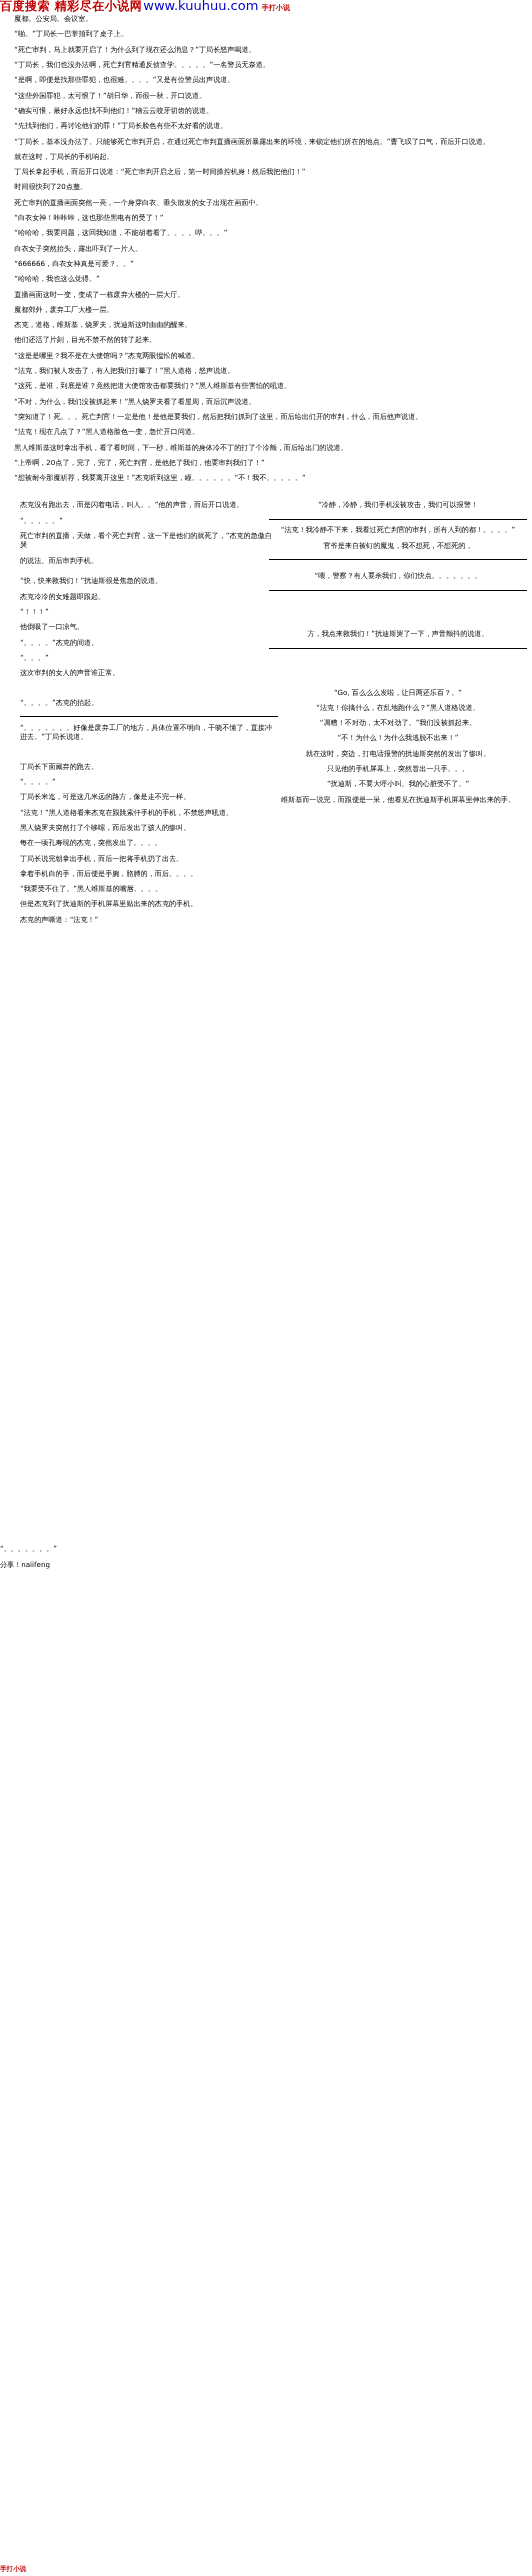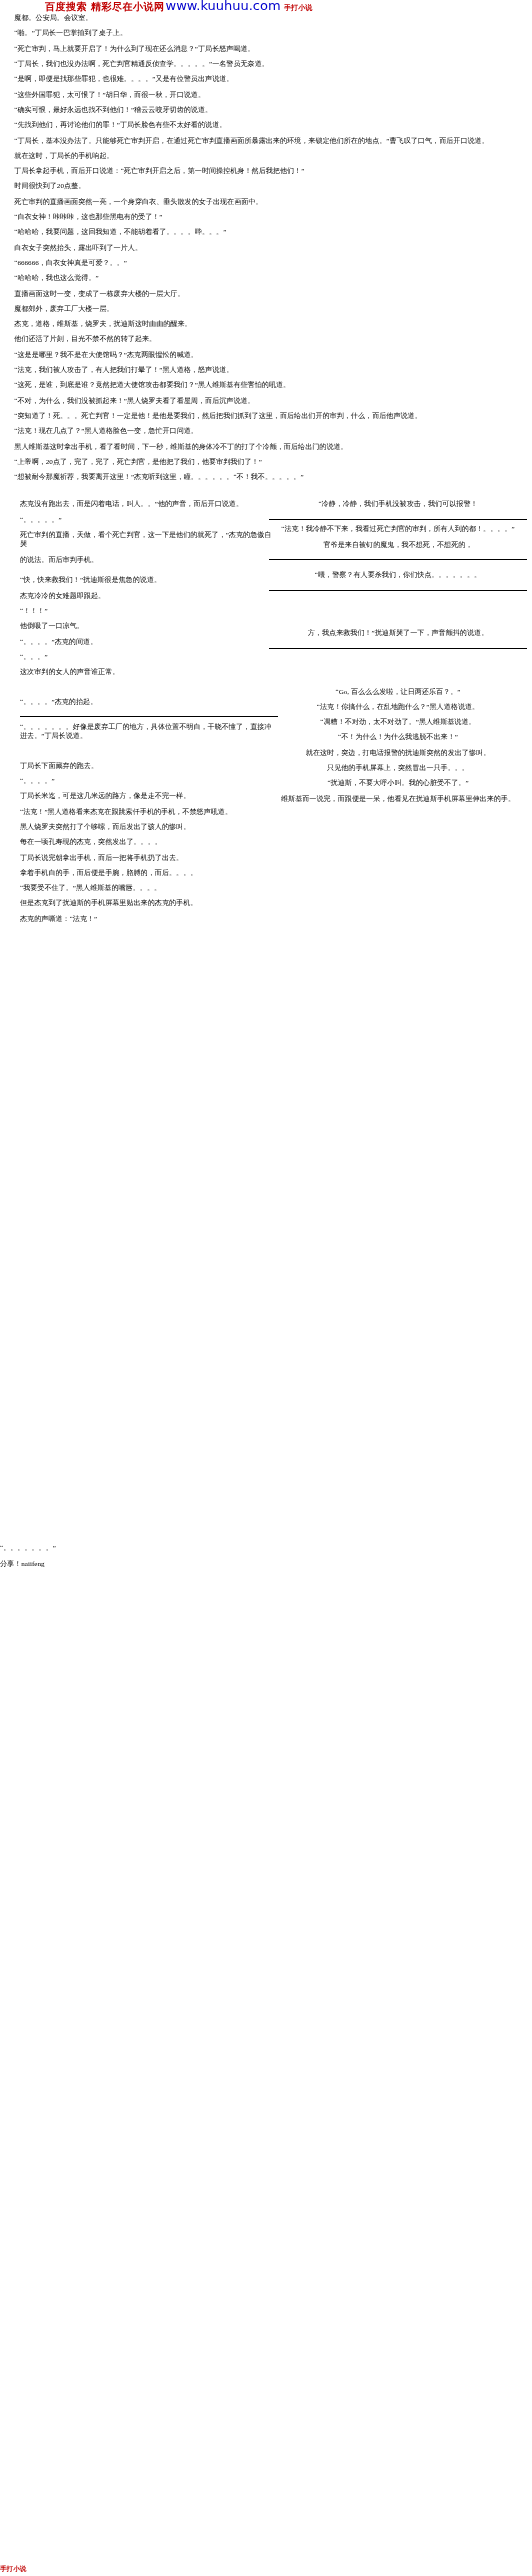--- a/index.html
+++ b/index.html
@@ -27,41 +27,39 @@
     background: #ffffff;
     font-size: 7.1px;
     line-height: 12px;
     white-space: nowrap;
   }
   .banner .logo {
     display: inline-block;
     color: #c00000;
     font-weight: bold;
     letter-spacing: 0.5px;
-    font-size: 10px;
-    margin-left: 45px;
+    font-size: 12px;
   }
   .banner .site {
     display: inline-block;
     color: #0000cc;
     font-size: 13px;
     padding-left: 1.1px;
   }
   .banner .brand2 {
     display: inline-block;
     color: #c00000;
     font-weight: bold;
     font-size: 7.1px;
     padding-left: 3.3px;
   }
   
   .content {
     position: relative;
     padding: 2.2px 0 0 0;
-    font-family: Liberation Serif, serif;
   }
   .col-left {
     position: absolute;
     left: 0;
     top: 0;
     width: 258px;
     margin-left: 20px;
   }
   .col-right {
     position: absolute;
@@ -190,21 +188,21 @@
         <hr class="rule">
         <div class="spacer-sm"></div>
         <p class="line">“喂，警察？有人要杀我们，你们快点。。。。。。。</p>
         <hr class="rule">
         <div class="spacer-lg"></div>
         <p class="line">方，我点来救我们！”扰迪斯哭了一下，声音颤抖的说道。</p>
         <hr class="rule">
         <div class="spacer-lg"></div>
         <p class="line">“Go, 百么么么发啦，让日两还乐百？。”</p>
         <p class="line">“法克！你搞什么，在乱地跑什么？”黑人道格说道。</p>
-        <p class="line">“凋糟！不对劲，太不对劲了。”黑人维斯基说道。</p>
+        <p class="line">“凋糟！不对劲，太不对劲了。”我们没被抓起来。</p>
         <p class="line">“不！为什么！为什么我逃脱不出来！”</p>
         <p class="line">就在这时，突边，打电话报警的扰迪斯突然的发出了惨叫。</p>
         <p class="line">只见他的手机屏幕上，突然冒出一只手。。。</p>
         <p class="line">“扰迪斯，不要大呼小叫。我的心脏受不了。”</p>
         <p class="line">维斯基而一说完，而跟便是一呆，他看见在扰迪斯手机屏幕里伸出来的手。</p>
       </div>
 
     </div>
 
     <div>

